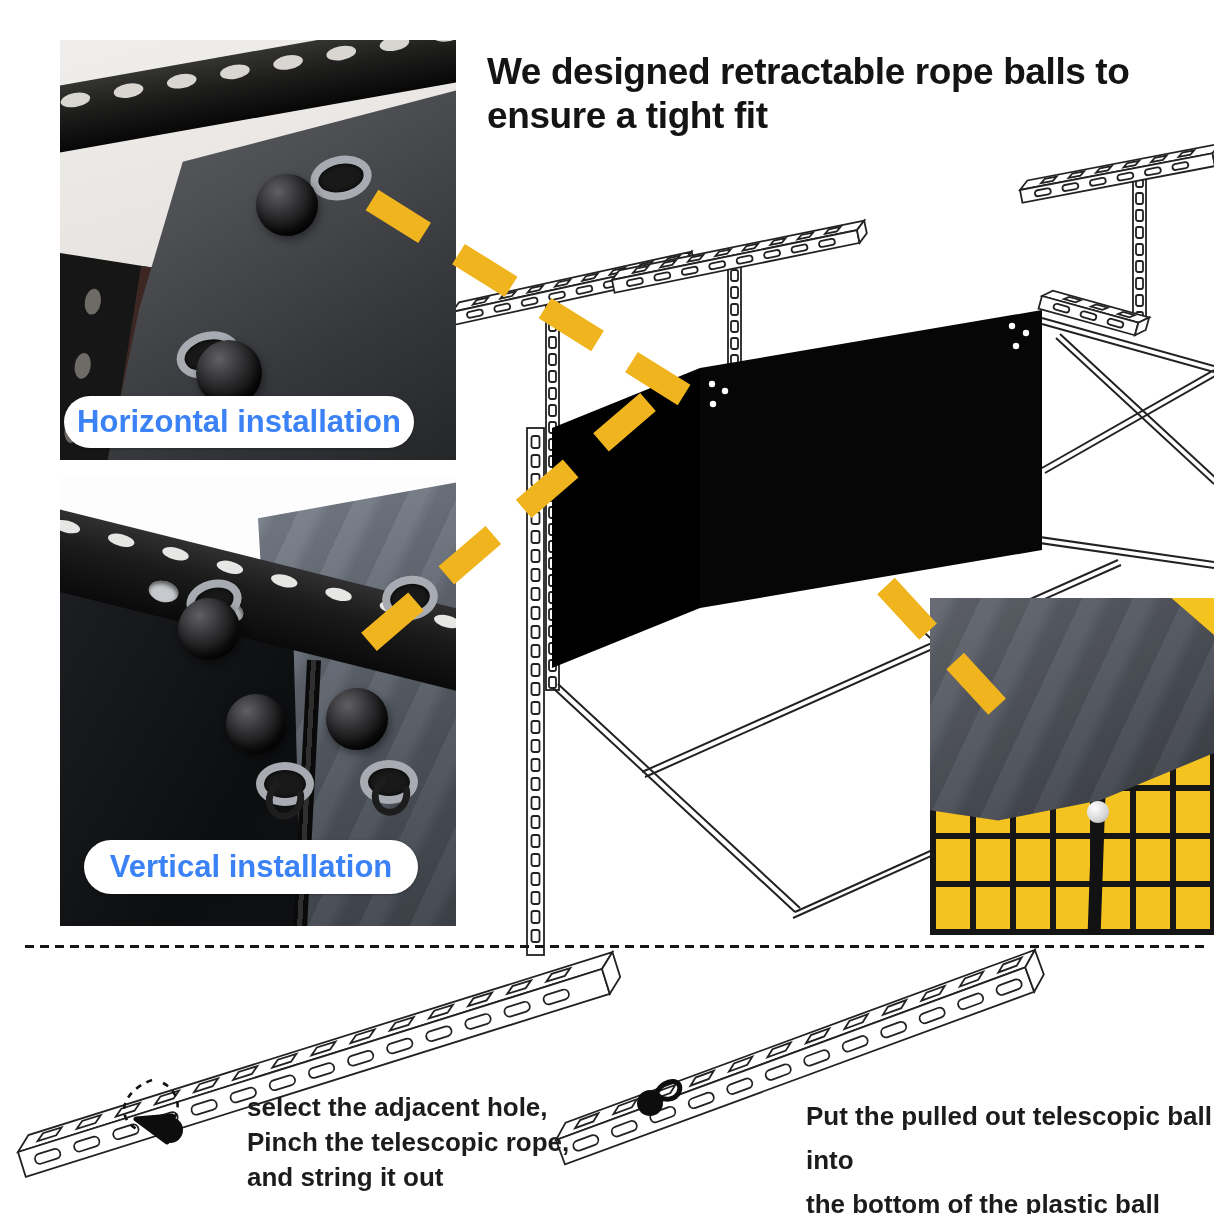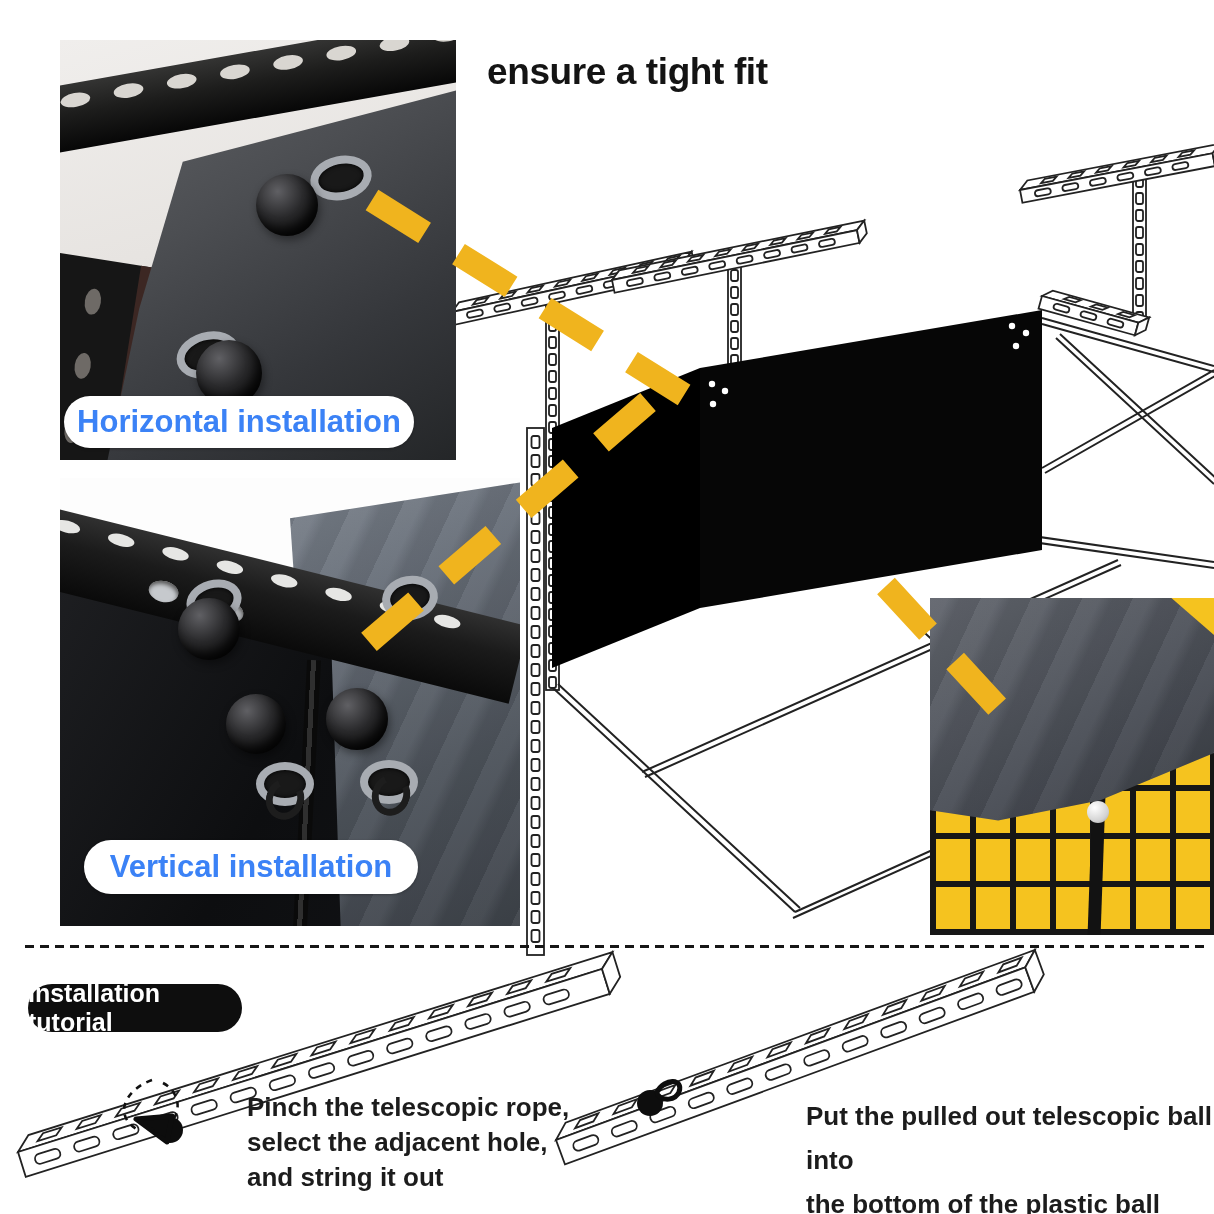--- a/index.html
+++ b/index.html
@@ -11,21 +11,21 @@
   .dash2{stroke:#111;stroke-width:2.6;fill:none;stroke-dasharray:6 6;}
   .arrow{stroke:#F0B41E;stroke-width:24;stroke-dasharray:62 40;fill:none;}
   
   .heading{position:absolute;left:487px;top:50px;width:710px;color:#141414;
            font-size:37px;font-weight:bold;line-height:44px;letter-spacing:-0.4px;}
   .heading span{display:block;}
   
   .photo{position:absolute;overflow:hidden;}
   #photo1{left:60px;top:40px;width:396px;height:420px;
           background:linear-gradient(165deg,#f0eeec 0%,#e7e4e1 45%,#d8d5d1 100%);}
-  #photo2{left:60px;top:478px;width:460px;height:448px;background:#fdfdfd;}
+  #photo2{left:60px;top:478px;width:396px;height:448px;background:#fdfdfd;}
   #photo3{left:930px;top:598px;width:284px;height:337px;background:#F5C31F;}
   .pill{position:absolute;background:#fff;border-radius:30px;display:flex;align-items:center;
         justify-content:center;color:#3b82f6;font-weight:bold;box-shadow:0 1px 3px rgba(0,0,0,.25);}
   #pill1{left:4px;top:356px;width:350px;height:52px;font-size:31px;}
   #pill2{left:24px;top:362px;width:334px;height:54px;font-size:31px;}
   
   .rail1{position:absolute;left:-26px;top:50px;width:480px;height:66px;transform:rotate(-10deg);
          transform-origin:left top;background:linear-gradient(180deg,#343433 0%,#1d1d1c 45%,#070707 100%);}
   .rail1 .hole{position:absolute;width:30px;height:14px;border-radius:50%;background:#d9d6d1;top:10px;}
   .vrail1{position:absolute;left:-34px;top:218px;width:112px;height:250px;transform:rotate(9deg);
@@ -406,34 +406,34 @@
 
   <div class="photo" id="photo3">
     <div class="grid3"></div>
     <div class="post3"></div>
     <div class="fab3"></div>
     <div class="folds" style="clip-path:polygon(0 0,85% 0,100% 11%,100% 46%,60% 60%,24% 66%,0 63%)"></div>
     <div class="ball3"></div>
   </div>
 
   <div class="heading">
+    <span>We designed retractable rope balls to</span>
     <span>ensure a tight fit</span>
   </div>
 
   <svg id="arrows" width="1214" height="1214" viewBox="0 0 1214 1214">
     <line class="arrow" x1="372" y1="200" x2="700" y2="405" stroke="#F0B41E"></line>
     <line class="arrow" x1="648" y1="402" x2="348" y2="660" stroke="#F0B41E"></line>
     <line class="arrow" x1="886" y1="586" x2="1004" y2="714" stroke="#F0B41E"></line>
   </svg>
 
   <div class="separator"></div>
-  <div class="badge">Installation tutorial</div>
   <div class="step" id="step1">
+    <span>select the adjacent hole,</span>
     <span>Pinch the telescopic rope,</span>
-    <span>select the adjacent hole,</span>
     <span>and string it out</span>
   </div>
   <div class="step" id="step2">
     <span>Put the pulled out telescopic ball into</span>
     <span>the bottom of the plastic ball</span>
   </div>
 
 </div>
 
 </body></html>

